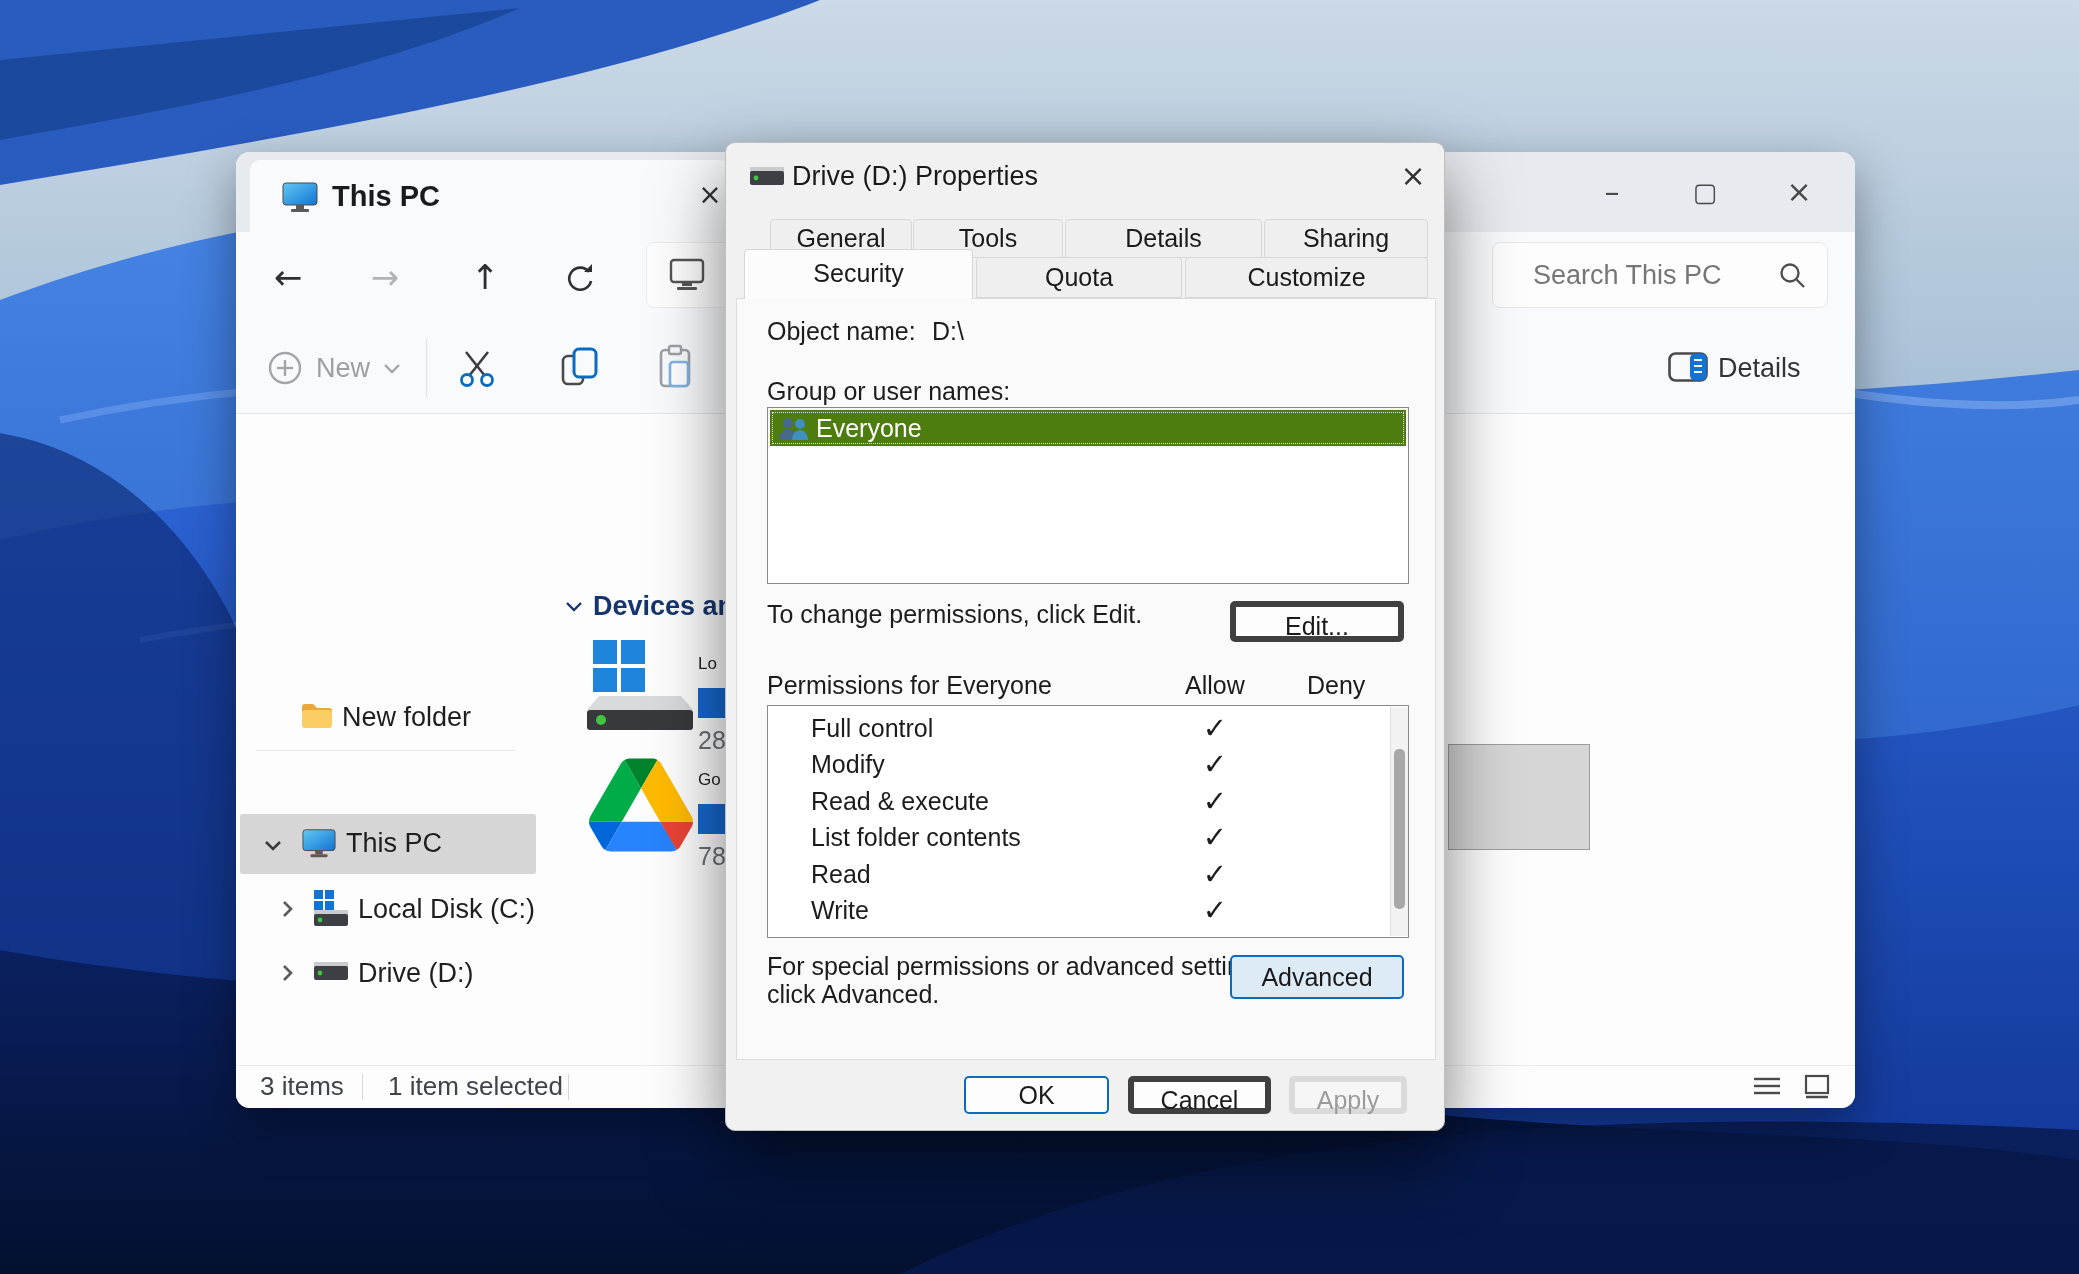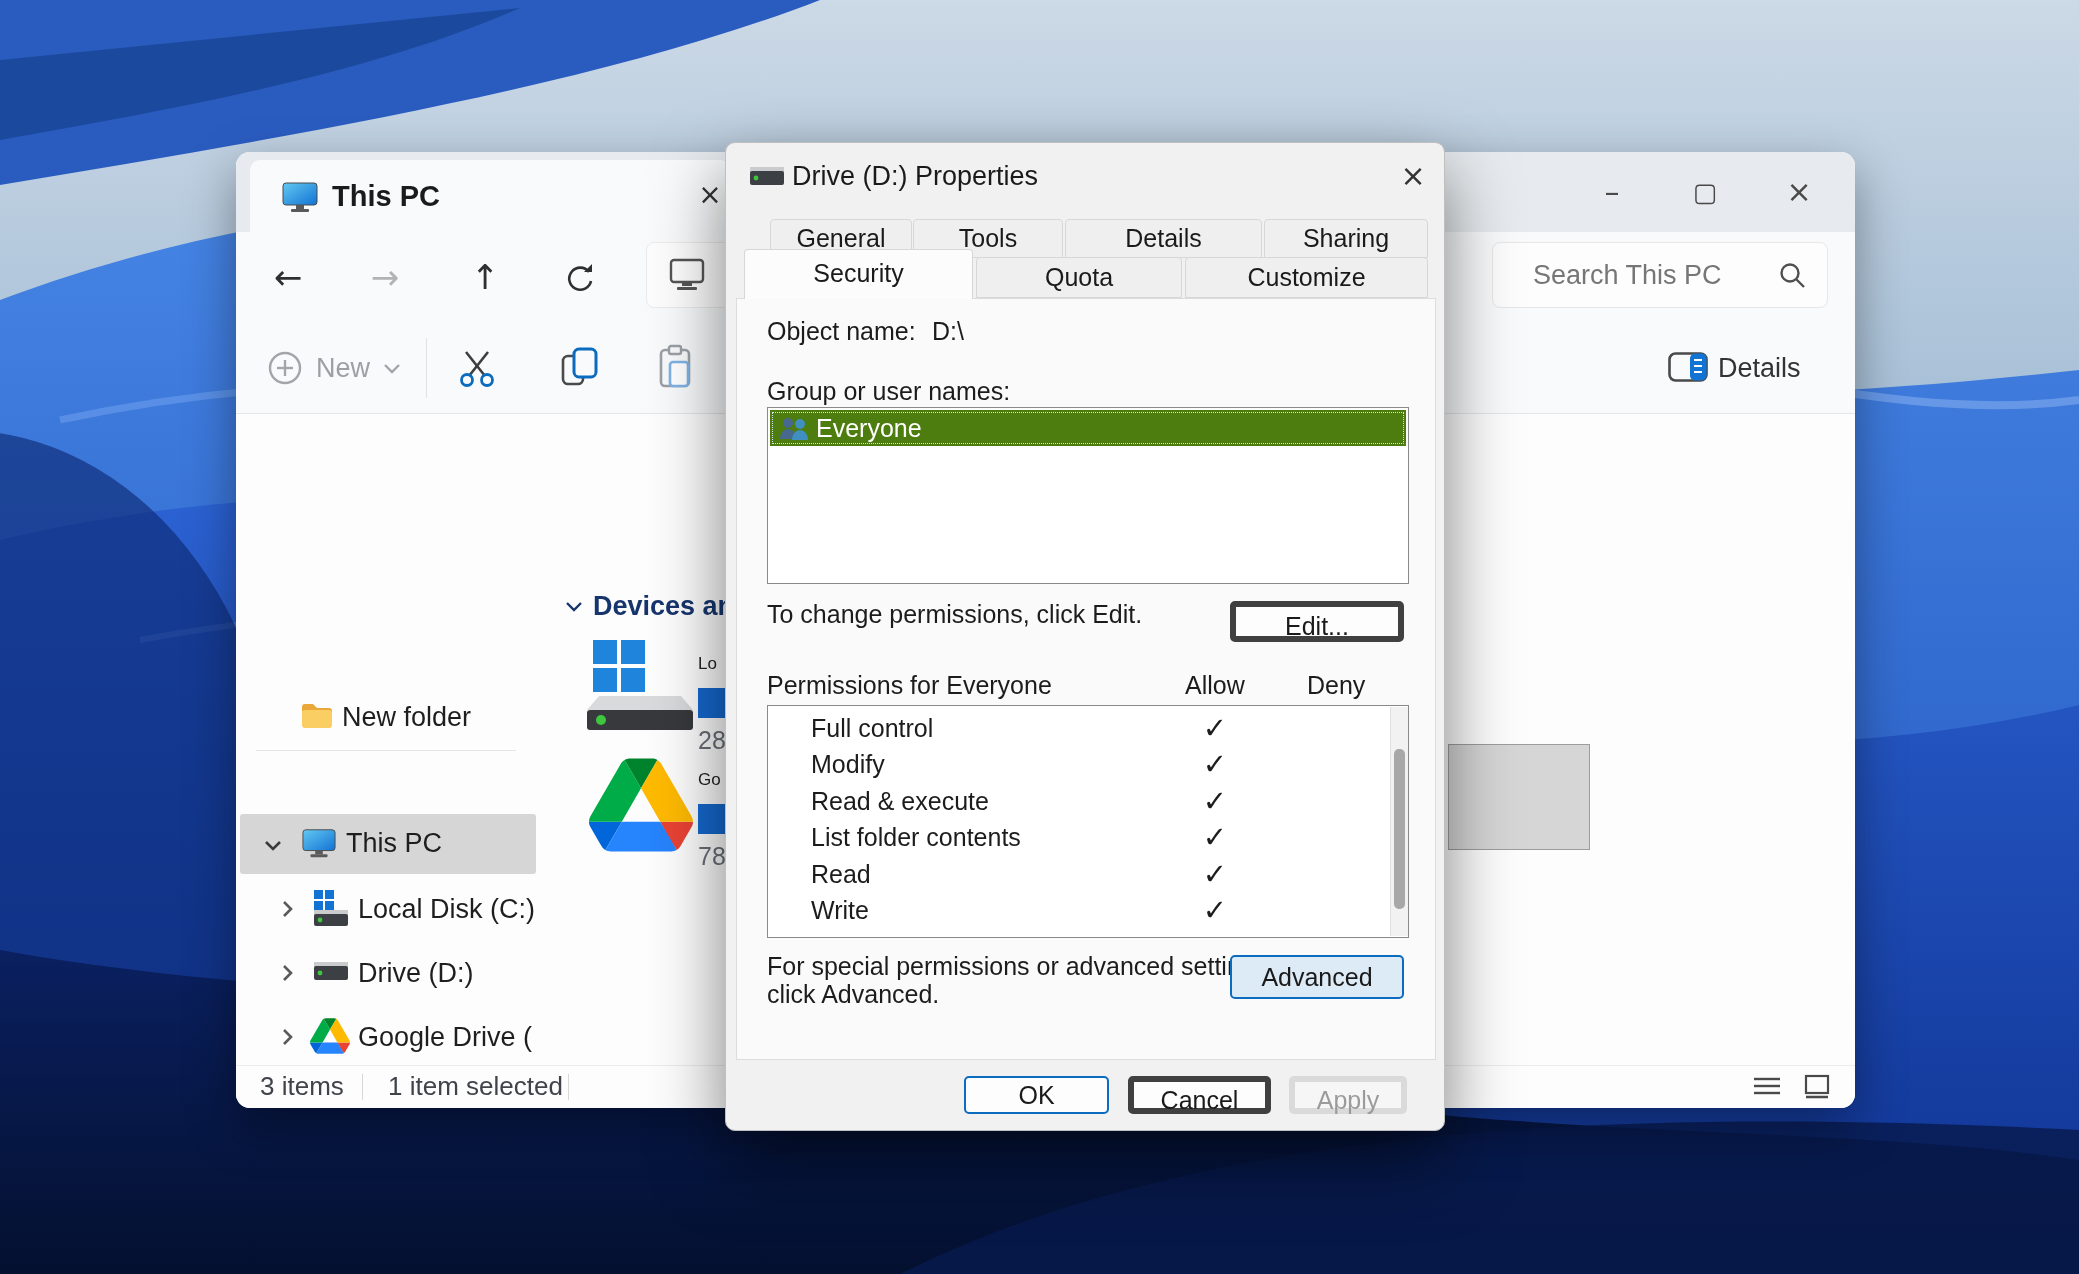--- a/index.html
+++ b/index.html
@@ -233,34 +233,20 @@
           <polyline points="10,6 17,13 10,20" fill="none" stroke="#5a5a5a" stroke-width="2.6"></polyline>
         </svg>
         <svg class="abs" style="left:76px;top:16px;" width="38" height="24" viewBox="0 0 38 24">
           <rect x="2" y="2" width="34" height="8" fill="#c9cbcd"></rect>
           <rect x="2" y="6" width="34" height="14" rx="2" fill="#3c3f43"></rect>
           <circle cx="8" cy="13" r="2.4" fill="#3ec63e"></circle>
         </svg>
         <span class="abs lbl" style="left:122px;">Drive (D:)</span>
       </div>
 
-      <div class="abs side-row" style="top:594px;">
-        <svg class="abs chev" style="left:38px;top:16px;" viewBox="0 0 26 26">
-          <polyline points="10,6 17,13 10,20" fill="none" stroke="#5a5a5a" stroke-width="2.6"></polyline>
-        </svg>
-        <svg class="abs" style="left:74px;top:10px;" width="40" height="36" viewBox="0 0 87.3 78">
-          <path fill="#0066da" d="m6.6 66.85 3.85 6.65c.8 1.4 1.95 2.5 3.3 3.3l13.75-23.8h-27.5c0 1.55.4 3.1 1.2 4.5z"></path>
-          <path fill="#00ac47" d="m43.65 25-13.75-23.8c-1.35.8-2.5 1.9-3.3 3.3l-25.4 44a9.06 9.06 0 0 0-1.2 4.5h27.5z"></path>
-          <path fill="#ea4335" d="m73.55 76.8c1.35-.8 2.5-1.9 3.3-3.3l1.6-2.75 7.65-13.25c.8-1.4 1.2-2.95 1.2-4.5h-27.5l5.85 11.5z"></path>
-          <path fill="#00832d" d="m43.65 25 13.75-23.8c-1.35-.8-2.9-1.2-4.5-1.2h-18.5c-1.6 0-3.15.45-4.5 1.2z"></path>
-          <path fill="#2684fc" d="m59.8 53h-32.3l-13.75 23.8c1.35.8 2.9 1.2 4.5 1.2h50.8c1.6 0 3.15-.45 4.5-1.2z"></path>
-          <path fill="#ffba00" d="m73.4 26.5-12.7-22c-.8-1.4-1.95-2.5-3.3-3.3l-13.75 23.8 16.15 28h27.45c0-1.55-.4-3.1-1.2-4.5z"></path>
-        </svg>
-        <span class="abs lbl" style="left:122px;">Google Drive (</span>
-      </div>
 
       <div class="abs side-row" style="top:658px;">
         <svg class="abs chev" style="left:24px;top:16px;" viewBox="0 0 26 26">
           <polyline points="10,6 17,13 10,20" fill="none" stroke="#5a5a5a" stroke-width="2.6"></polyline>
         </svg>
         <svg class="abs" style="left:60px;top:16px;" width="38" height="24" viewBox="0 0 38 24">
           <rect x="2" y="2" width="34" height="8" fill="#c9cbcd"></rect>
           <rect x="2" y="6" width="34" height="14" rx="2" fill="#3c3f43"></rect>
           <circle cx="8" cy="13" r="2.4" fill="#3ec63e"></circle>
         </svg>

